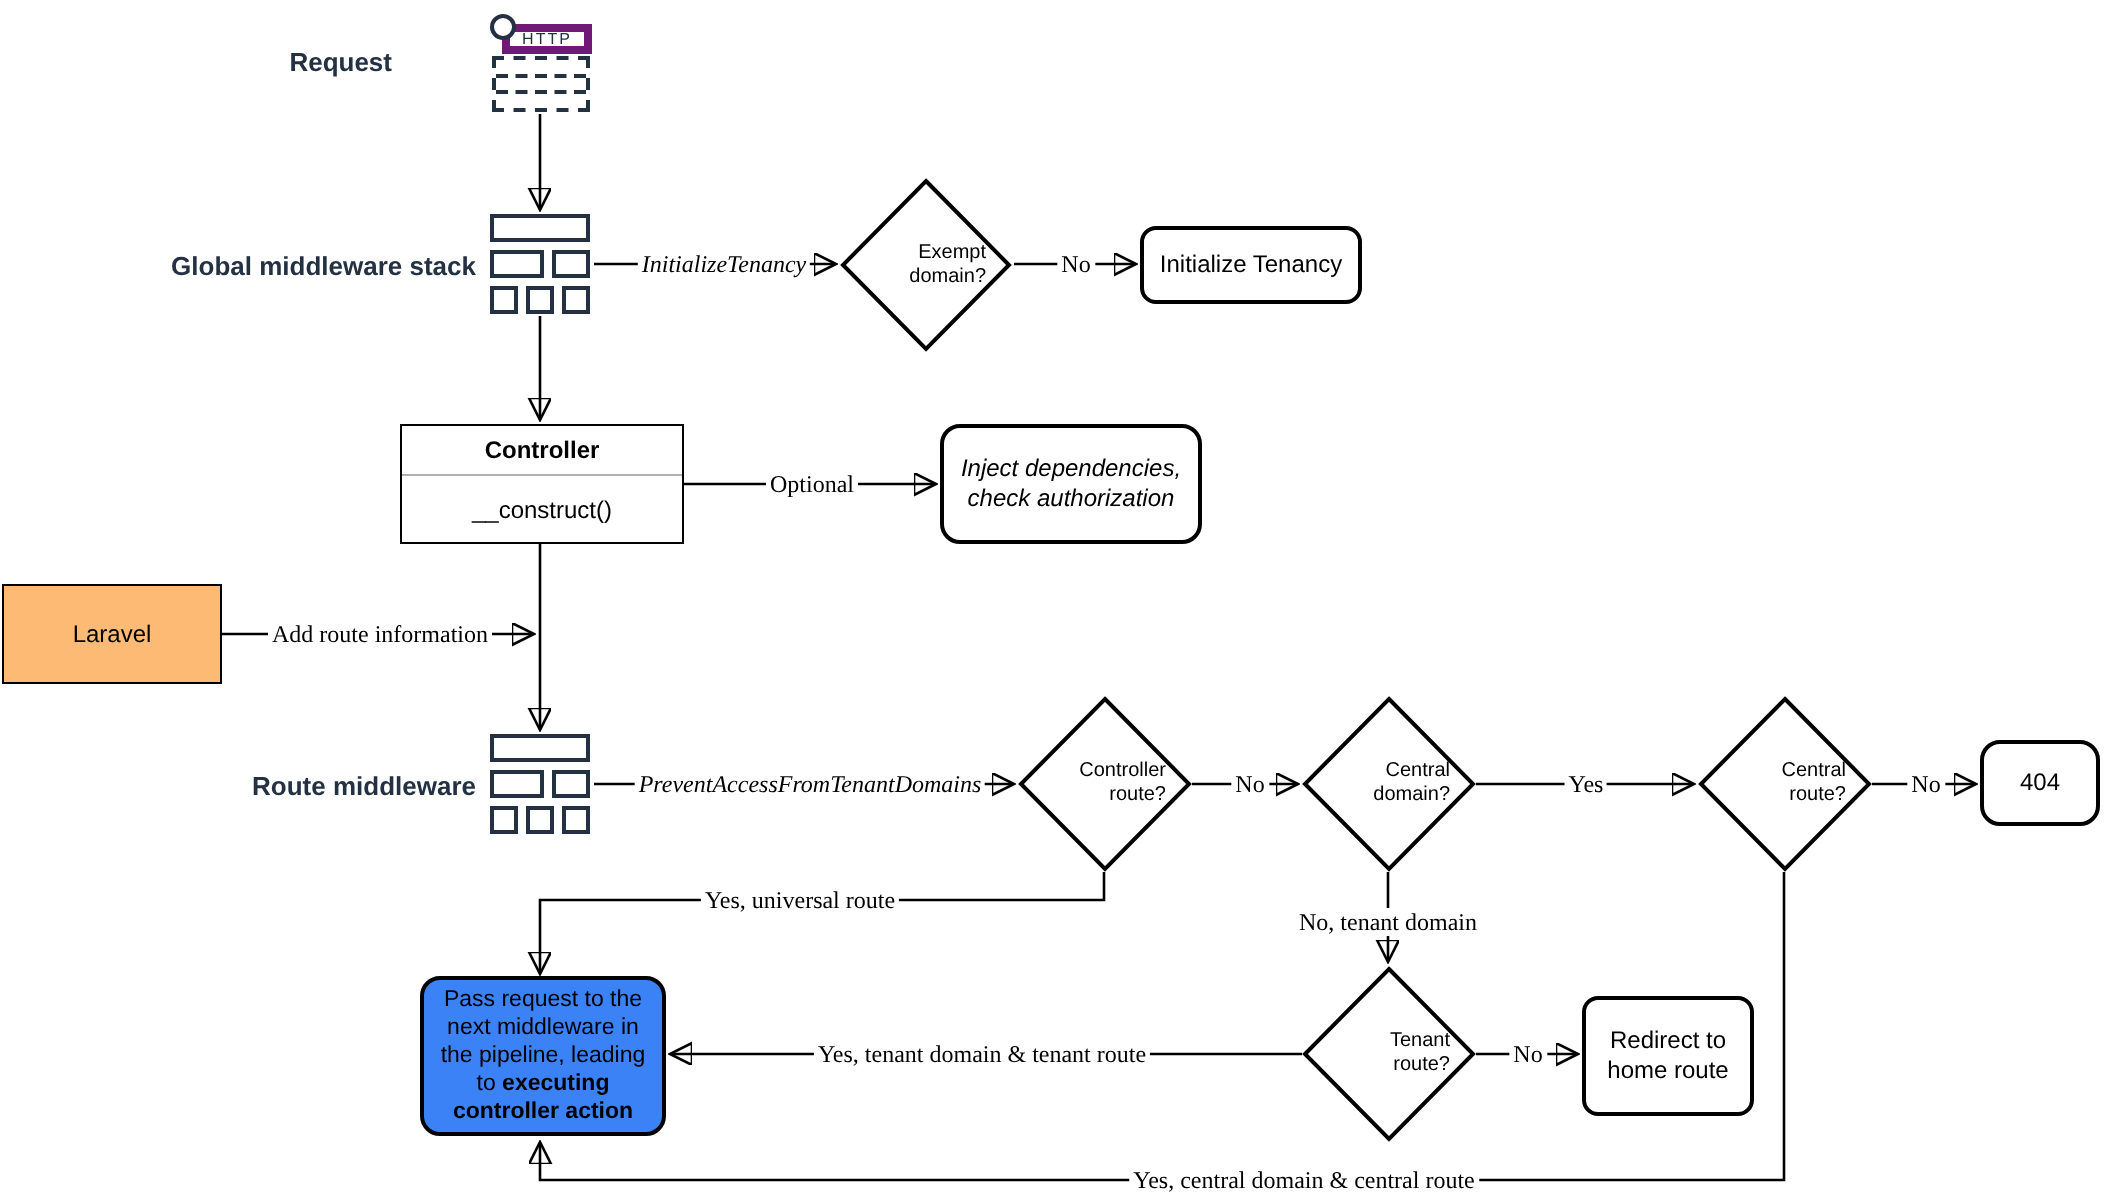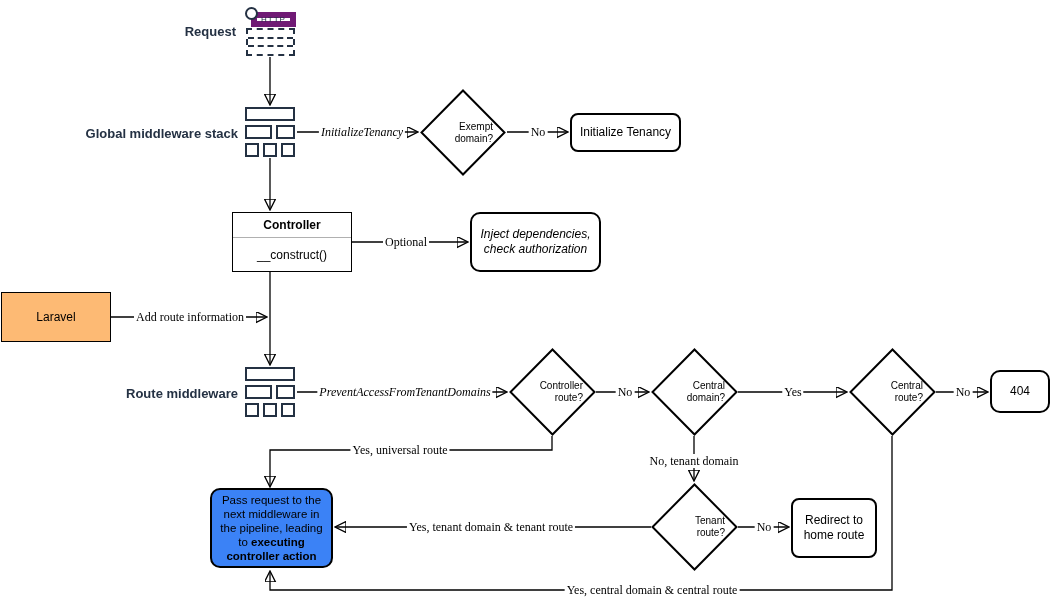--- a/index.html
+++ b/index.html
@@ -18,21 +18,21 @@
   .elabel.it{font-style:italic;}
   
   .slabel{
     position:absolute;transform:translateY(-50%);color:#243143;font-weight:bold;
     font-size:13px;white-space:nowrap;text-align:right;
   }
   
   .request-icon{position:absolute;width:52px;height:49px;}
   .request-icon *{box-sizing:border-box;}
   .ri-circle{position:absolute;left:0;top:0;width:13px;height:13px;border:2px solid #243143;border-radius:50%;background:#fff;z-index:2;}
-  .ri-bar{position:absolute;left:6px;top:5px;width:45px;height:15px;border:6px solid #701a75;background:#fff;
+  .ri-bar{position:absolute;left:6px;top:5px;width:45px;height:15px;border:4px solid #701a75;background:#fff;
     display:flex;align-items:center;justify-content:center;font-size:8px;letter-spacing:1px;color:#243143;}
   .ri-body{position:absolute;left:1px;top:21px;width:49px;height:28px;border:2px dashed #243143;background:#fff;
     display:flex;flex-direction:column;justify-content:space-evenly;}
   .ri-line{border-top:2px dashed #243143;width:100%;height:0;}
   
   .stack-icon{position:absolute;width:50px;height:50px;display:flex;flex-direction:column;justify-content:space-between;}
   .stack-icon div{box-sizing:border-box;background:#fff;}
   .si-r1{height:14px;border:2.5px solid #243143;}
   .si-r2,.si-r3{height:14px;display:flex;justify-content:space-between;background:transparent !important;}
   .si-r2 .a{width:27px;border:2.5px solid #243143;}
@@ -86,21 +86,21 @@
     <path d="M596,392 L648,392" marker-end="url(#arrow)"></path>
     <path d="M738,392 L846,392" marker-end="url(#arrow)"></path>
     <path d="M936,392 L987,392" marker-end="url(#arrow)"></path>
     <path d="M552,436 L552,450 L270,450 L270,486" marker-end="url(#arrow)"></path>
     <path d="M694,436 L694,480" marker-end="url(#arrow)"></path>
     <path d="M738,527 L788,527" marker-end="url(#arrow)"></path>
     <path d="M651,527 L336,527" marker-end="url(#arrow)"></path>
     <path d="M892,436 L892,590 L270,590 L270,572" marker-end="url(#arrow)"></path>
   </svg>
 
-  <div class="slabel" style="right:816px;top:31px;padding-left:31px;">Request</div>
+  <div class="slabel" style="right:856px;top:31px;padding-left:31px;">Request</div>
   <div class="slabel" style="right:814px;top:133px;">Global middleware stack</div>
   <div class="slabel" style="right:814px;top:393px;">Route middleware</div>
 
   <div class="request-icon" style="left:245px;top:7px;">
     <div class="ri-circle"></div>
     <div class="ri-bar">
       <span>HTTP</span>
     </div>
     <div class="ri-body">
       <div class="ri-line"></div>
@@ -162,21 +162,21 @@
     <svg viewBox="0 0 87 88" preserveAspectRatio="none">
         <polygon points="43.5,1.5 85.5,44 43.5,86.5 1.5,44"></polygon>
       </svg>
     <div class="diamond-label">Tenant route?</div>
   </div>
 
   <div class="rbox" style="left:570px;top:113px;width:111px;height:39px;">
     <span>Initialize Tenancy</span>
   </div>
 
-  <div class="uml-box" style="left:200px;top:212px;width:120px;height:60px;margin-left:32px;">
+  <div class="uml-box" style="left:200px;top:212px;width:142px;height:60px;">
     <div class="uml-head">Controller</div>
     <div class="uml-body">__construct()</div>
   </div>
 
   <div class="rbox" style="left:470px;top:212px;width:131px;height:60px;border-radius:10px;font-style:italic;">
     <span>Inject dependencies, check authorization</span>
   </div>
 
   <div class="plain-box" style="left:1px;top:292px;width:110px;height:50px;">
     <span>Laravel</span>

